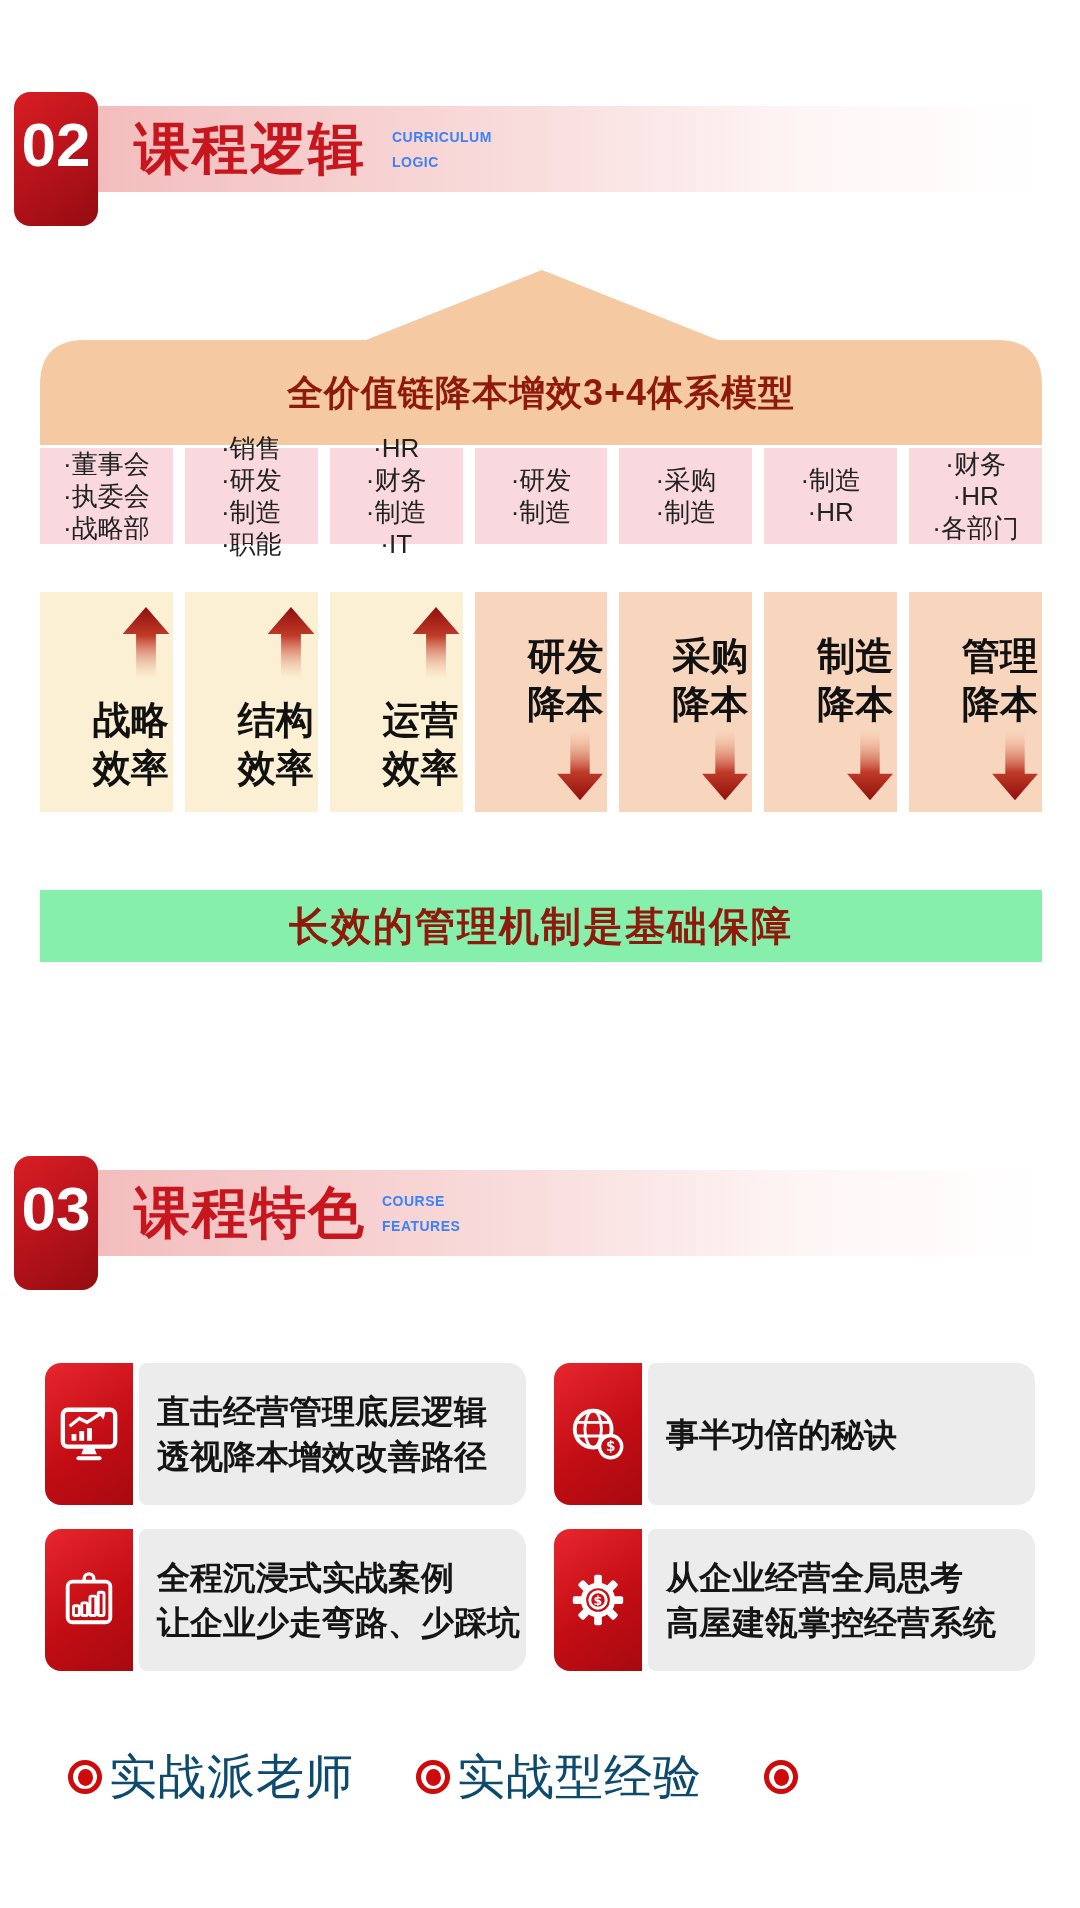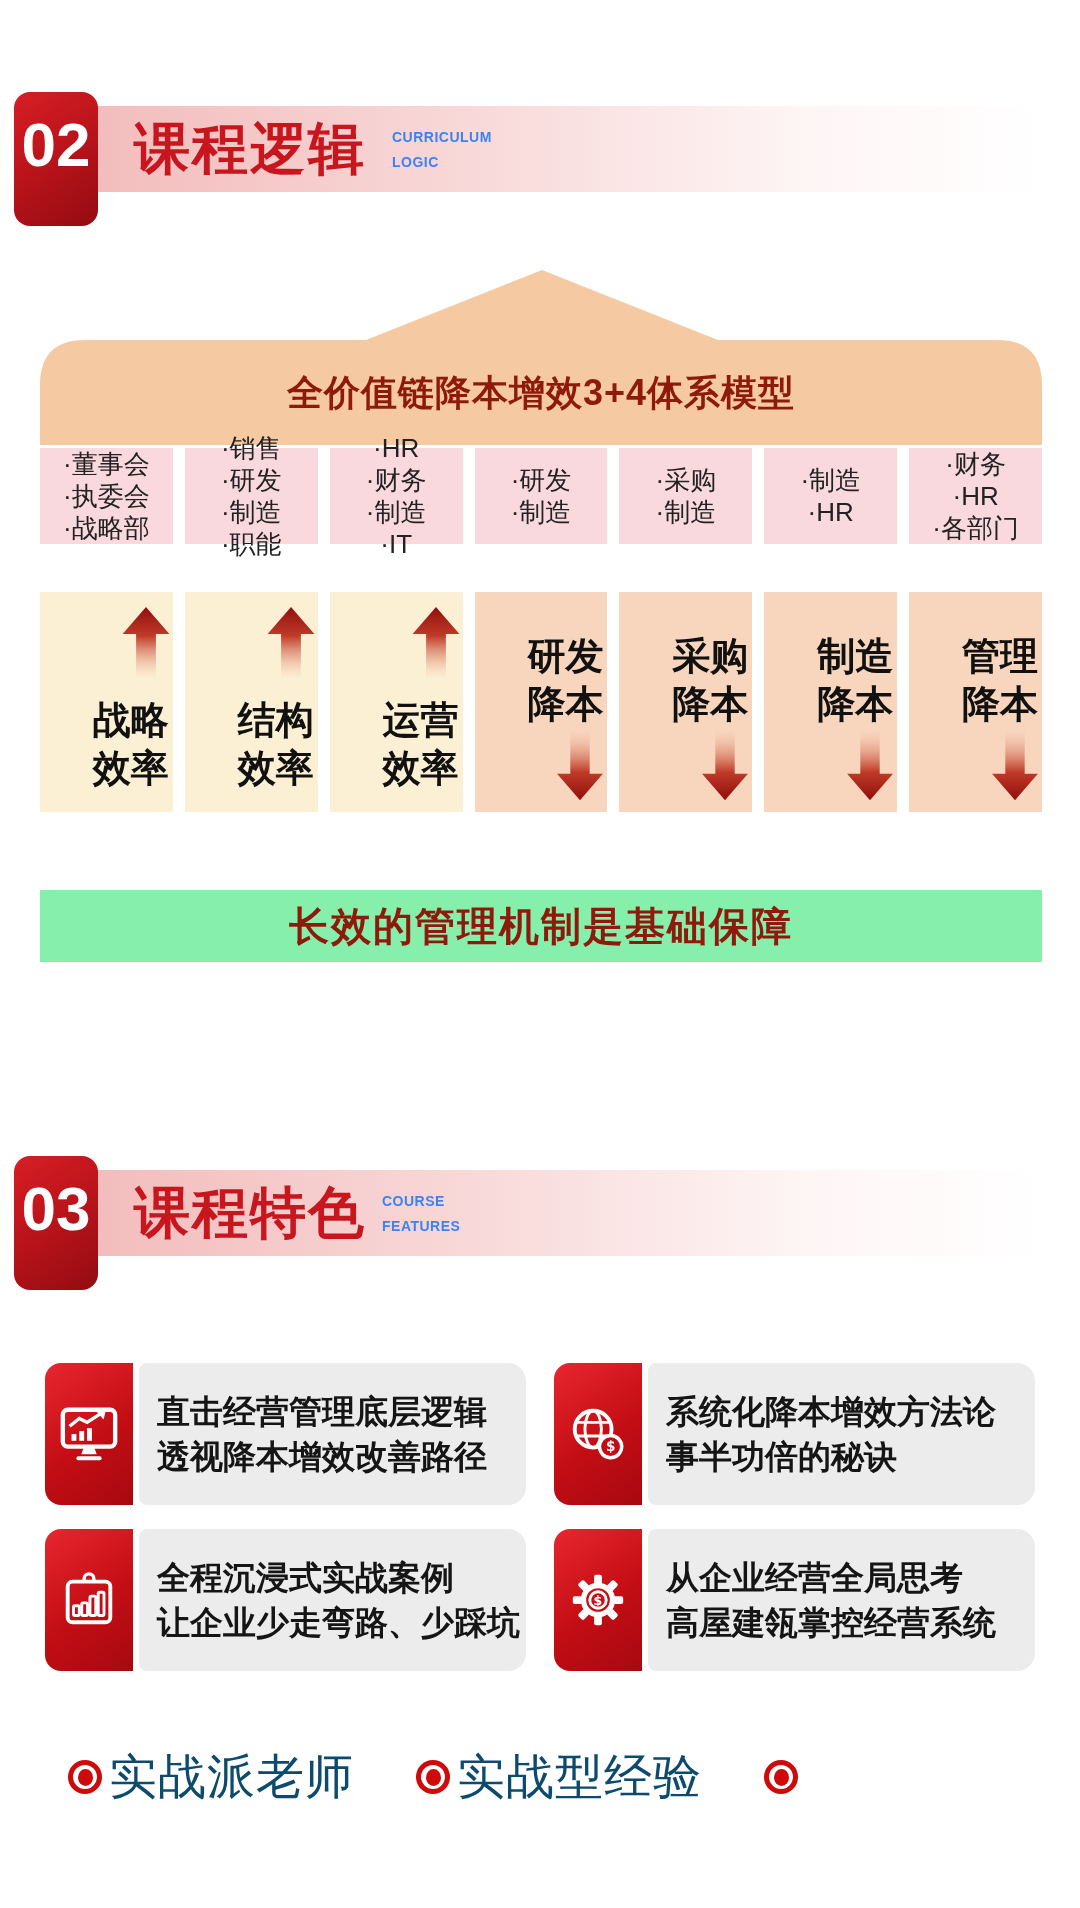--- a/index.html
+++ b/index.html
@@ -233,21 +233,20 @@
         <svg width="62" height="62" viewBox="0 0 64 64" fill="none" stroke="#fff">
           <circle cx="27" cy="27" r="19" stroke-width="4"></circle>
           <ellipse cx="27" cy="27" rx="8.5" ry="19" stroke-width="3"></ellipse>
           <line x1="10" y1="20" x2="44" y2="20" stroke-width="3"></line>
           <line x1="9" y1="34" x2="45" y2="34" stroke-width="3"></line>
           <circle cx="45" cy="45" r="11.5" fill="#c10d13" stroke-width="3.5"></circle>
           <text x="45" y="50" font-size="14" font-weight="bold" fill="#fff" stroke="none" text-anchor="middle" font-family="DejaVu Sans, sans-serif">$</text>
         </svg>
       </div>
       <div class="card-body">
-        <div class="card-line">系统化降本增效方法论</div>
         <div class="card-line">事半功倍的秘诀</div>
       </div>
     </div>
 
     <div class="card">
       <div class="card-tile">
         <svg width="62" height="62" viewBox="0 0 64 64" fill="none" stroke="#fff">
           <rect x="10" y="13" width="44" height="42" rx="5" stroke-width="4"></rect>
           <path d="M27 12 v-2 a5 5 0 0 1 10 0 v2" stroke-width="3.5"></path>
           <rect x="16" y="38" width="6" height="10" rx="1.5" stroke-width="3"></rect>

